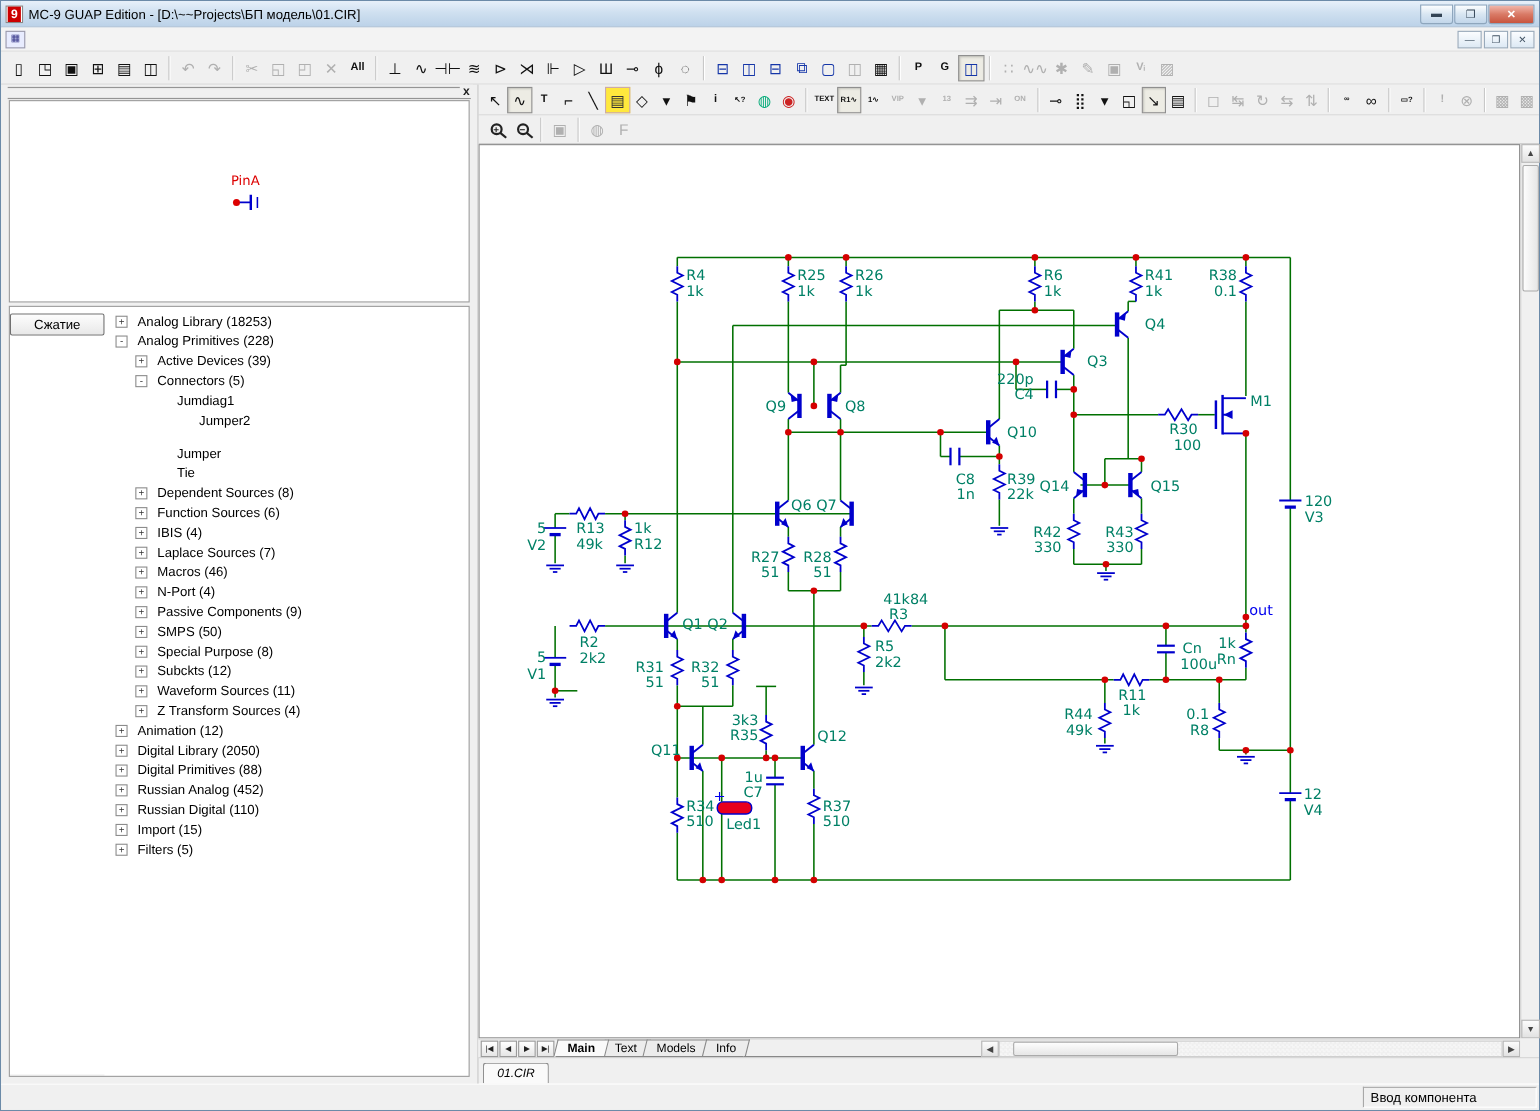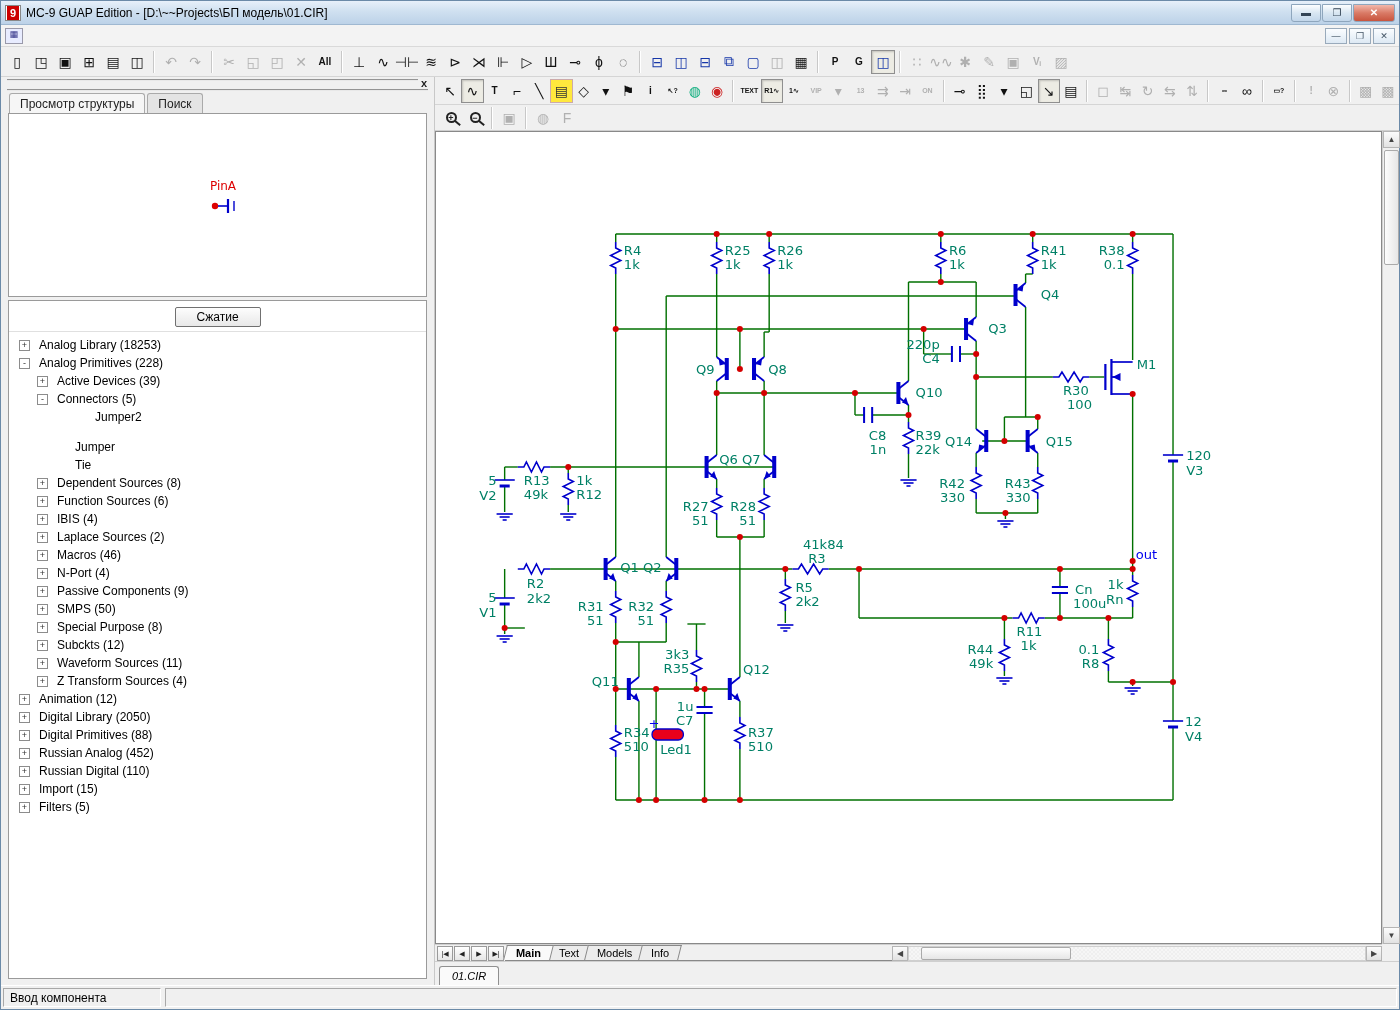--- a/index.html
+++ b/index.html
@@ -40,21 +40,21 @@
 
   
   .main { flex:1; display:flex; min-height:0; }
   .left-panel { width:434px; background:#f0f0f0; border-right:1px solid #c8c8c8; display:flex; flex-direction:column; position:relative; }
   .panel-grip { height:12px; border-top:2px groove #e8e8e8; border-bottom:2px groove #e8e8e8; margin:2px 6px 0 6px; position:relative; }
   .panel-close { position:absolute; right:-2px; top:-4px; font-weight:bold; font-size:11px; color:#222; background:#f0f0f0; padding:0 3px; cursor:default; }
   .panel-tabs { display:flex; padding:2px 8px 0 8px; height:22px; }
   .ptab { padding:3px 10px; border:1px solid #aaa; border-bottom:none; border-radius:3px 3px 0 0; background:#e4e4e4; color:#222; margin-right:2px; }
   .ptab.active { background:#f6f6f6; position:relative; top:0px; font-weight:normal; }
   .preview-box { margin:0 7px; height:184px; background:#fff; border:1px solid #9a9a9a; position:relative; }
-  .lower-box { margin:3px 7px 6px 7px; flex:1; background:#fff; border:1px solid #9a9a9a; overflow:hidden; display:flex; flex-direction:column; }
+  .lower-box { margin:3px 7px 6px 7px; flex:1; background:#fff; border:1px solid #9a9a9a; overflow:hidden; display:flex; }
   .compress-row { padding:6px 0 4px 0; text-align:center; border-bottom:1px solid #e0e0e0; }
   .btn { display:inline-block; min-width:86px; padding:2px 12px; border:1px solid #707070; background:linear-gradient(#fdfdfd,#e8e8e8); border-radius:2px; font-size:12px; }
   .tree { flex:1; overflow:hidden; padding-top:4px; font-size:12px; color:#000; }
   .tree-row { height:18px; display:flex; align-items:center; white-space:nowrap; }
   .expander { width:11px; height:11px; border:1px solid #8c8c8c; background:#fff; font-size:9px; line-height:9px; text-align:center; color:#333; margin-right:6px; flex:none; }
   .tree-label { padding:1px 3px; }
   .tree-label.selected { background:#e2e2e2; }
 
   
   .schem-region { flex:1; display:flex; flex-direction:column; min-width:0; background:#f0f0f0; }
@@ -77,21 +77,21 @@
   .tabs-filler { flex:1; border-bottom:1px solid #888; }
   .hsb { display:flex; align-items:center; width:490px; flex:none; position:relative; }
   .hstrip .arrow { width:16px; height:15px; }
   .hsb .track { flex:1; height:15px; background:repeating-conic-gradient(#f6f6f6 0 25%, #efefef 0 50%) 0 0/4px 4px; border:1px solid #cfcfcf; position:relative; }
   .hsb .thumb { position:absolute; left:12px; top:0; width:150px; height:13px; background:linear-gradient(#fdfdfd,#e6e6e6); border:1px solid #aaa; border-radius:2px; }
   .corner { position:absolute; right:0; bottom:0; width:17px; height:17px; background:#f0f0f0; }
   .filetab-row { height:24px; background:#f0f0f0; border-top:1px solid #cfcfcf; display:flex; align-items:flex-end; padding-left:4px;font-style:italic; }
   .ftab { padding:3px 12px; background:#fafafa; border:1px solid #909090; border-bottom:none; border-radius:3px 3px 0 0; font-size:11px; }
 
   
-  .statusbar { height:24px; background:#f0f0f0; border-top:1px solid #fff; display:flex; align-items:flex-end; padding:2px; gap:4px; }
+  .statusbar { height:24px; background:#f0f0f0; border-top:1px solid #fff; display:flex; align-items:flex-end; padding:2px; gap:4px;flex-direction:column; }
   .status-cell { height:19px; border:1px solid #a8a8a8; border-bottom-color:#fff; border-right-color:#fff; background:#f0f0f0; padding:2px 6px; font-size:12px; }
   .status-cell.first { width:158px; }
   .status-cell.rest { flex:1; }
 </style>
 </head>
 <body>
 
 <div class="app">
 
   <div class="titlebar">
@@ -165,24 +165,20 @@
       <div class="tb-icon dis txt">Vᵢ</div>
       <div class="tb-icon dis">▨</div>
     </div>
 
   <div class="main">
 
     <div class="left-panel">
       <div class="panel-grip">
         <span class="panel-close">x</span>
       </div>
-      <div class="panel-tabs">
-        <div class="ptab active">Просмотр структуры</div>
-        <div class="ptab">Поиск</div>
-      </div>
       <div class="preview-box">
         <svg width="418" height="182">
           <text x="214" y="76" text-anchor="middle" font-size="12" font-family="DejaVu Sans, sans-serif" fill="#dd0000" id="pinA-label">PinA</text>
           <circle cx="206" cy="92" r="3.2" fill="#dd0000"></circle>
           <line x1="209" y1="92" x2="219" y2="92" stroke="#0000cc" stroke-width="1.6"></line>
           <line x1="219" y1="85" x2="219" y2="99" stroke="#0000cc" stroke-width="2.2"></line>
           <line x1="225" y1="87" x2="225" y2="97" stroke="#0000cc" stroke-width="1.4"></line>
         </svg>
       </div>
       <div class="lower-box">
@@ -199,20 +195,24 @@
               <span class="tree-label">Analog Primitives (228)</span>
             </div>
             <div class="tree-row" style="padding-left: 28px;">
               <span class="expander">+</span>
               <span class="tree-label">Active Devices (39)</span>
             </div>
             <div class="tree-row" style="padding-left: 28px;">
               <span class="expander">-</span>
               <span class="tree-label">Connectors (5)</span>
             </div>
+            <div class="tree-row" style="padding-left: 46px;">
+              <span style="width: 17px; flex: 0 0 auto;"></span>
+              <span class="tree-label">Jumdiag1</span>
+            </div>
             <div class="tree-row" style="padding-left: 66px;">
               <span style="width: 17px; flex: 0 0 auto;"></span>
               <span class="tree-label">Jumper2</span>
             </div>
             <div class="tree-row" style="padding-left: 46px; margin-top: 12px;">
               <span style="width: 17px; flex: 0 0 auto;"></span>
               <span class="tree-label">Jumper</span>
             </div>
             <div class="tree-row" style="padding-left: 46px;">
               <span style="width: 17px; flex: 0 0 auto;"></span>
@@ -225,21 +225,21 @@
             <div class="tree-row" style="padding-left: 28px;">
               <span class="expander">+</span>
               <span class="tree-label">Function Sources (6)</span>
             </div>
             <div class="tree-row" style="padding-left: 28px;">
               <span class="expander">+</span>
               <span class="tree-label">IBIS (4)</span>
             </div>
             <div class="tree-row" style="padding-left: 28px;">
               <span class="expander">+</span>
-              <span class="tree-label">Laplace Sources (2)</span>
+              <span class="tree-label">Laplace Sources (7)</span>
             </div>
             <div class="tree-row" style="padding-left: 28px;">
               <span class="expander">+</span>
               <span class="tree-label">Macros (46)</span>
             </div>
             <div class="tree-row" style="padding-left: 28px;">
               <span class="expander">+</span>
               <span class="tree-label">N-Port (4)</span>
             </div>
             <div class="tree-row" style="padding-left: 28px;">

